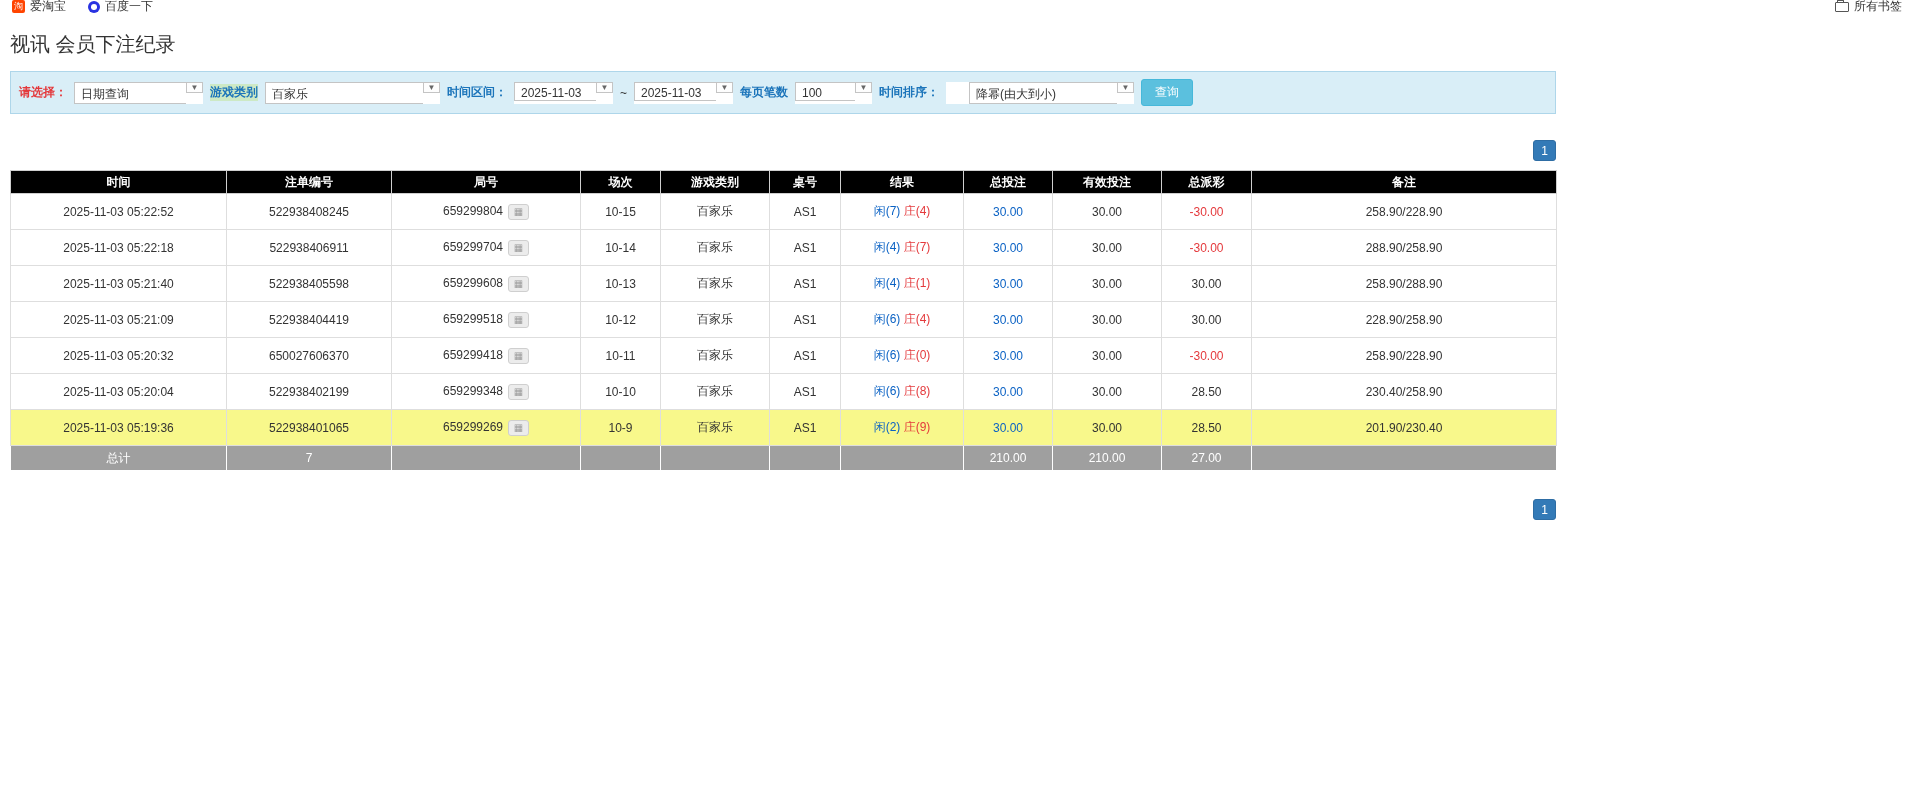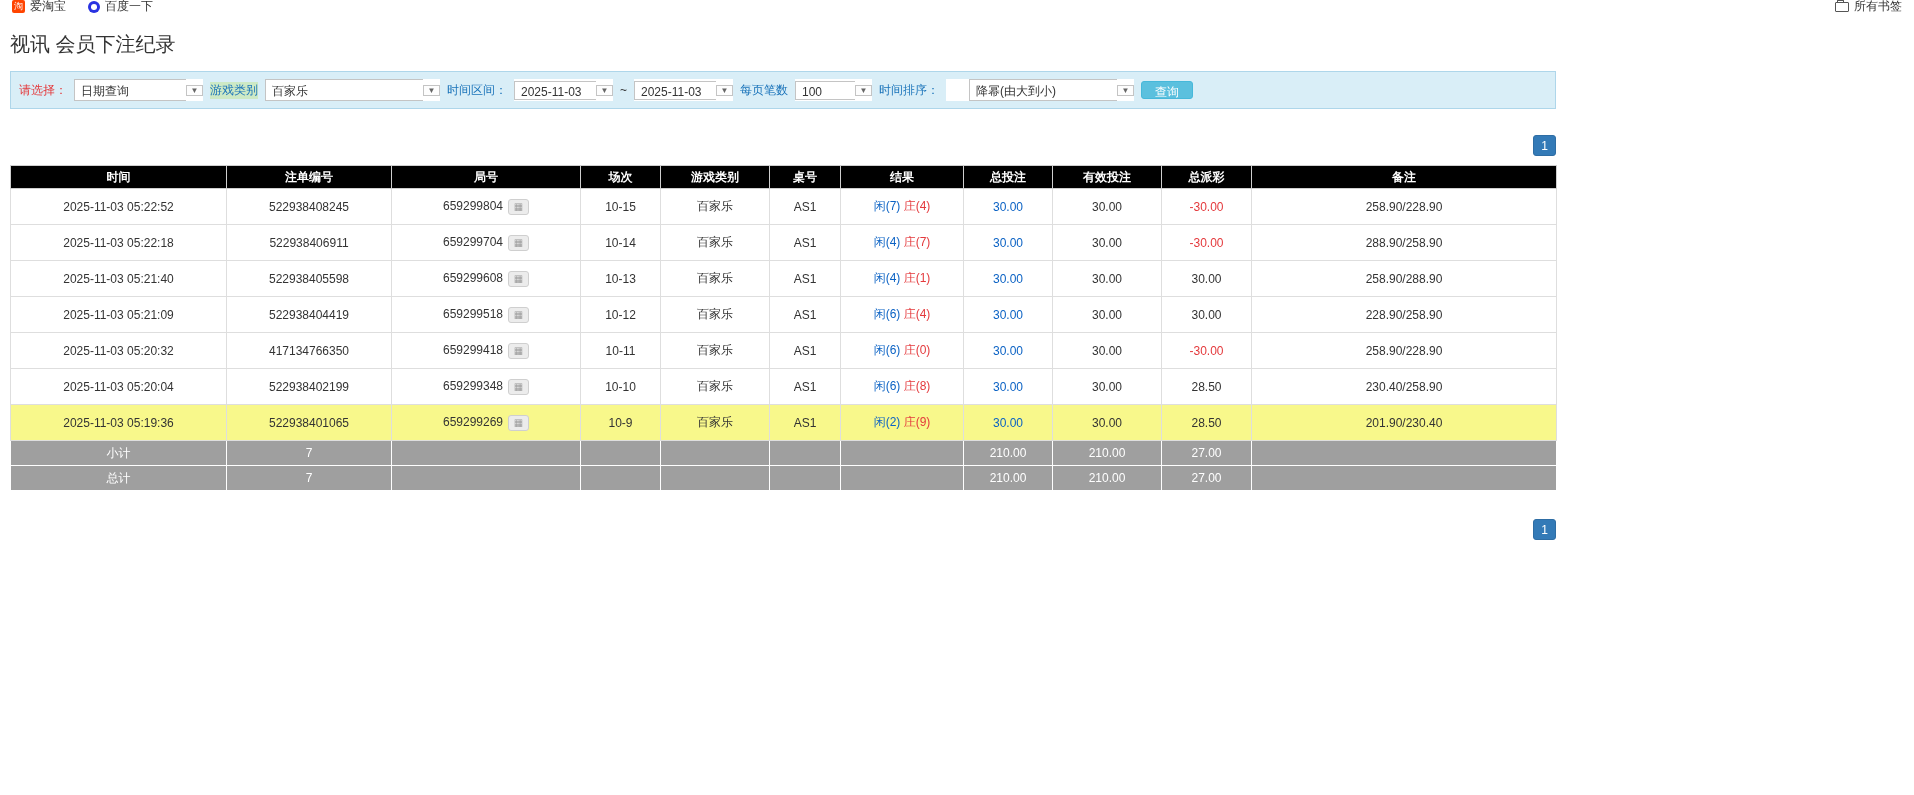--- a/index.html
+++ b/index.html
@@ -16,34 +16,34 @@
   .bm-right { display:flex; align-items:center; gap:5px; margin-top:-2px; color:#333; cursor:pointer; }
   .folder-icon { width:14px; height:10px; border:1px solid #555; border-radius:1px; position:relative; display:inline-block; }
   .folder-icon::before { content:""; position:absolute; top:-3px; left:1px; width:5px; height:2px; border:1px solid #555; border-bottom:none; border-radius:1px 1px 0 0; }
 
   .content { width:1546px; margin-left:10px; }
 
   .page-title { font-size:20px; font-weight:400; color:#333; margin:16px 0 13px 0; }
 
   
   .filter-bar { background:#d9eef7; border:1px solid #aed6ea; padding:7px 8px; display:flex; align-items:center; gap:7px; }
-  .flabel { font-weight:normal; white-space:nowrap; }
+  .flabel { font-weight:bold; white-space:nowrap; }
   .flabel.red { color:#e4393c; }
   .flabel.blue { color:#1b74ba; }
   .flabel.hl { background:#cde9c5; }
-  .combo { display:inline-flex; align-items:center; height:22px; background:#fff; cursor:pointer; }
+  .combo { display:inline-flex; align-items:flex-start; height:22px; background:#fff; cursor:pointer; }
   .combo-text { border:1px solid #c4c4c4; border-right:none; background:#fff; padding:3px 6px 0 6px; font-size:12px; color:#333; white-space:nowrap; overflow:hidden; }
   .combo-arrow { width:17px; border:1px solid #c4c4c4; background:#fdfdfd; color:#666; font-size:8px; display:flex; align-items:center; justify-content:center; }
   .w-sel1 .combo-text { width:112px; }
   .w-game .combo-text { width:158px; }
   .w-date .combo-text { width:82px; }
   .w-size .combo-text { width:60px; }
   .w-sort .combo-text { width:148px;margin-left:23px; }
   .tilde { color:#333; }
-  .btn-search { background:#5bc0de; border:1px solid #46b8da; color:#fff; font-size:12px; padding:4px 13px; border-radius:3px; cursor:pointer; height:18px; line-height:13px; }
+  .btn-search { background:#5bc0de; border:1px solid #46b8da; color:#fff; font-size:12px; padding:4px 13px; border-radius:3px; cursor:pointer; height:27px; line-height:13px; }
 
   
   .summary-bar { background:#dff0d8; border:1px solid #d0e6bf; margin-top:14px; padding:9px 10px; display:flex; justify-content:space-between; align-items:center; }
   .summary-left { color:#3c763d; }
   .summary-right { color:#e4393c; }
 
   
   .pagination { display:flex; justify-content:flex-end; }
   .pagination.top { margin:26px 0 9px 0; }
   .pagination.bottom { margin:28px 0 0 0; }
@@ -233,21 +233,21 @@
     </td>
     <td>
       <a class="bet-link">30.00</a>
     </td>
     <td>30.00</td>
     <td class="payout">30.00</td>
     <td>228.90/258.90</td>
   </tr>
         <tr>
     <td>2025-11-03 05:20:32</td>
-    <td>417134766350</td>
+    <td>650027606370</td>
     <td>
       <span>659299418</span><span class="round-icon">▦</span>
     </td>
     <td>10-11</td>
     <td>百家乐</td>
     <td>AS1</td>
     <td>
       <span class="player">闲(6)</span>
       <span class="banker">庄(0)</span>
     </td>
@@ -293,33 +293,20 @@
     </td>
     <td>
       <a class="bet-link">30.00</a>
     </td>
     <td>30.00</td>
     <td class="payout">28.50</td>
     <td>201.90/230.40</td>
   </tr>
       </tbody>
     <tbody>
-      <tr class="summary-row">
-        <td>小计</td>
-        <td>7</td>
-        <td></td>
-          <td></td>
-          <td></td>
-        <td></td>
-          <td></td>
-        <td>210.00</td>
-        <td>210.00</td>
-        <td>27.00</td>
-        <td></td>
-      </tr>
       <tr class="summary-row">
         <td>总计</td>
         <td>7</td>
         <td></td>
           <td></td>
           <td></td>
         <td></td>
           <td></td>
         <td>210.00</td>
         <td>210.00</td>

